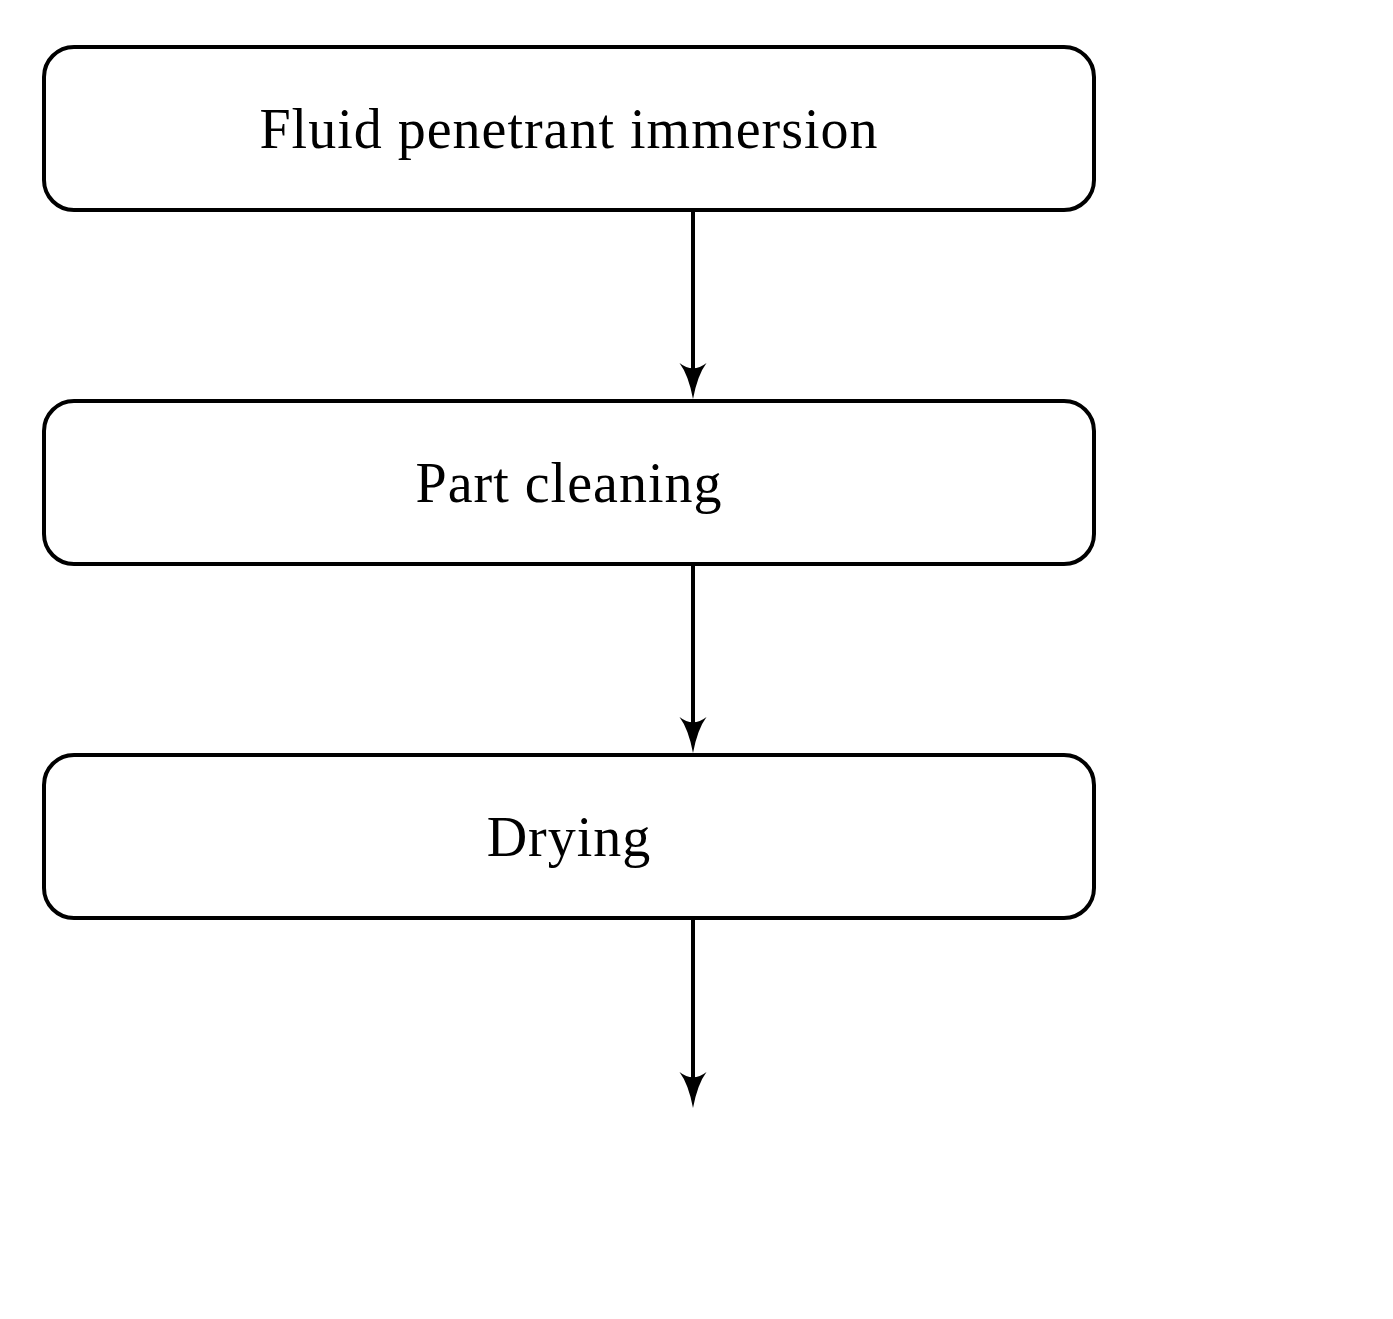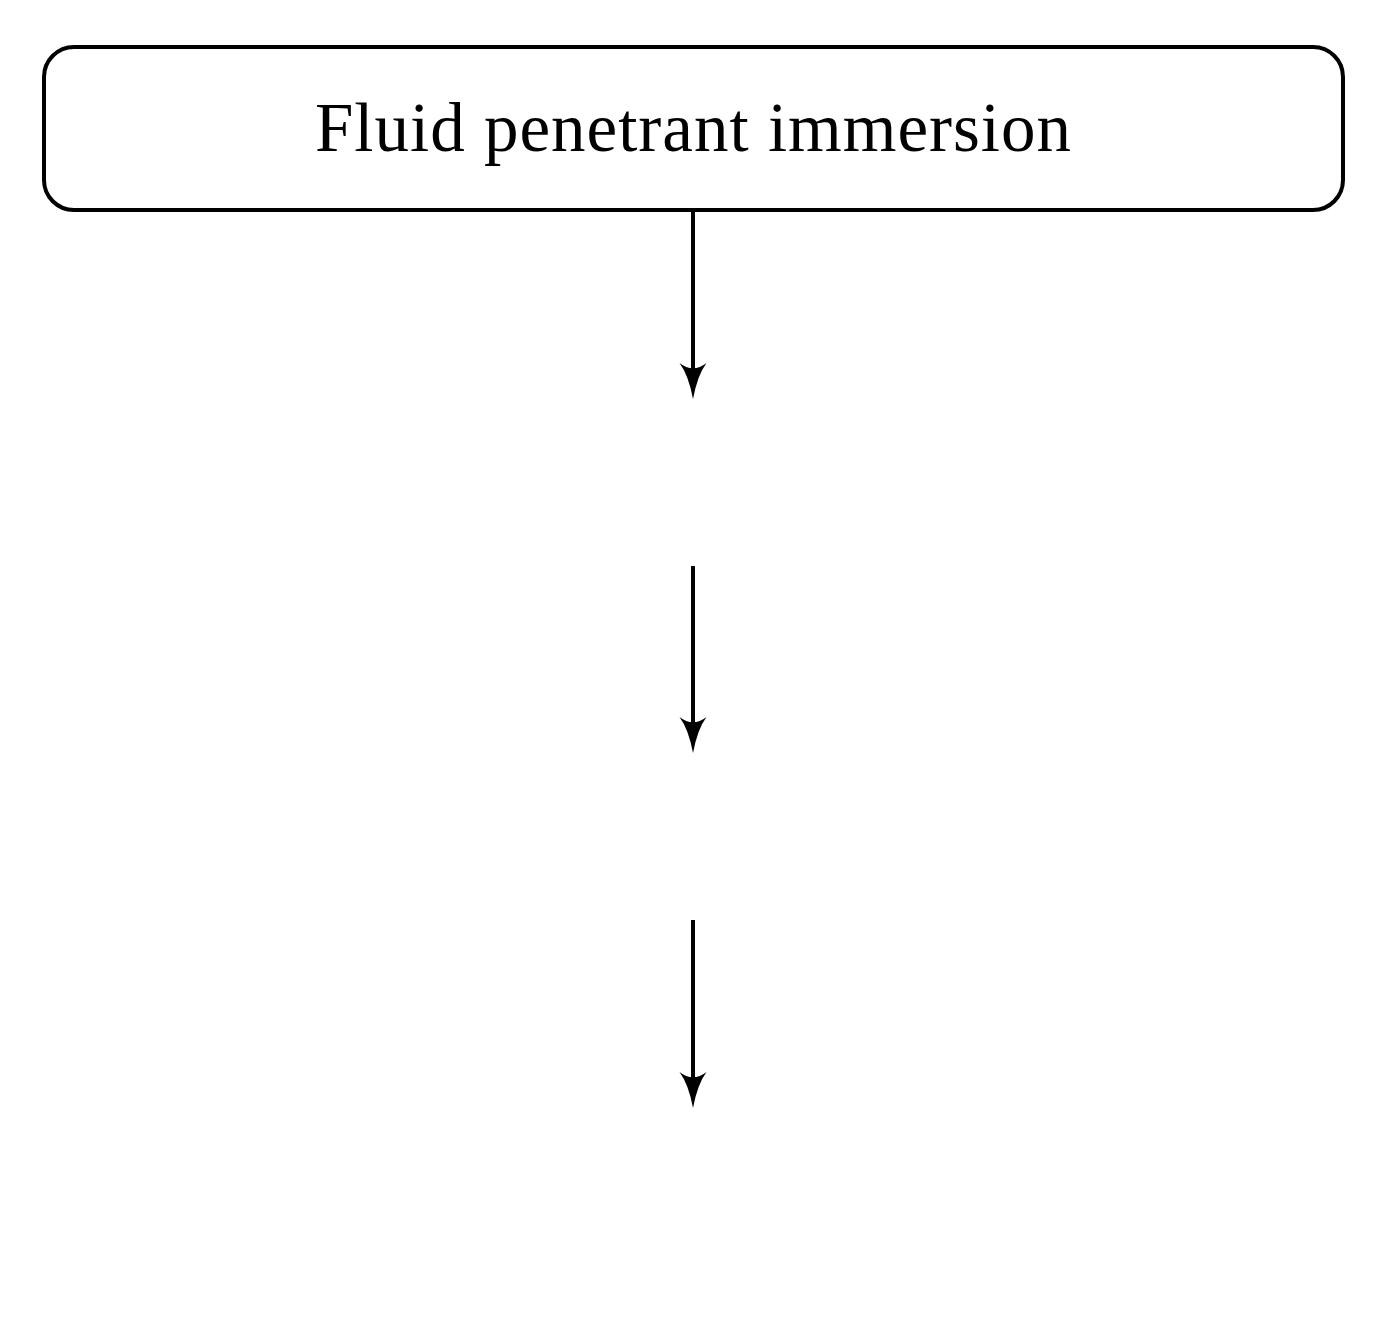--- a/index.html
+++ b/index.html
@@ -11,30 +11,30 @@
     position: relative;
     width: 1393px;
     height: 1319px;
     background: #ffffff;
     font-family: "Liberation Serif", serif;
     overflow: hidden;
   }
   .node {
     position: absolute;
     left: 42px;
-    width: 1303px;
+    width: 1054px;
     height: 167px;
     box-sizing: border-box;
     border: 4px solid #000000;
     border-radius: 32px;
     background: #ffffff;
     display: flex;
     align-items: center;
     justify-content: center;
-    font-size: 69px;
+    font-size: 56px;
     color: #000000;
     letter-spacing: 1px;
     white-space: nowrap;
   }
   #node-0 { top: 45px; }
   #node-1 { top: 399px; }
   #node-2 { top: 753px; }
   #node-3 { top: 1108px; }
 
   .arrow {
@@ -56,28 +56,34 @@
     <span>Fluid penetrant immersion</span>
   </div>
 
   <div class="arrow" id="arrow-0">
     <svg viewBox="0 0 40 187" preserveAspectRatio="none">
       <line x1="20" y1="0" x2="20" y2="160" stroke="#000000" stroke-width="4"></line>
       <path d="M20 187 Q15.5 163 6.5 151 Q20 161.5 33.5 151 Q24.5 163 20 187 Z" fill="#000000"></path>
     </svg>
   </div>
 
+  <div class="node" id="node-1">
+    <span>Part cleaning</span>
+  </div>
 
   <div class="arrow" id="arrow-1">
     <svg viewBox="0 0 40 187" preserveAspectRatio="none">
       <line x1="20" y1="0" x2="20" y2="160" stroke="#000000" stroke-width="4"></line>
       <path d="M20 187 Q15.5 163 6.5 151 Q20 161.5 33.5 151 Q24.5 163 20 187 Z" fill="#000000"></path>
     </svg>
   </div>
 
+  <div class="node" id="node-2">
+    <span>Drying</span>
+  </div>
 
   <div class="arrow" id="arrow-2">
     <svg viewBox="0 0 40 188" preserveAspectRatio="none">
       <line x1="20" y1="0" x2="20" y2="161" stroke="#000000" stroke-width="4"></line>
       <path d="M20 188 Q15.5 164 6.5 152 Q20 162.5 33.5 152 Q24.5 164 20 188 Z" fill="#000000"></path>
     </svg>
   </div>
 
 
 </div>

